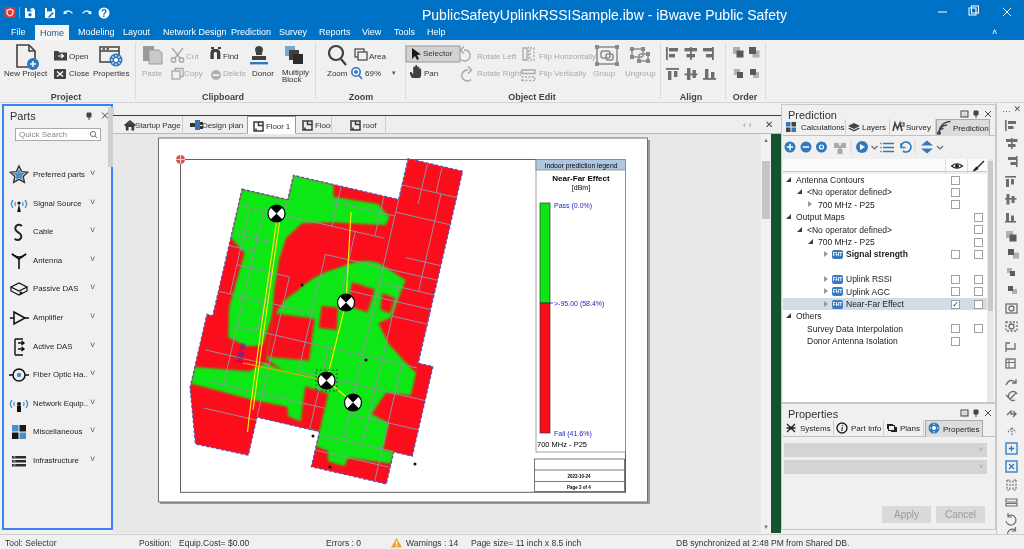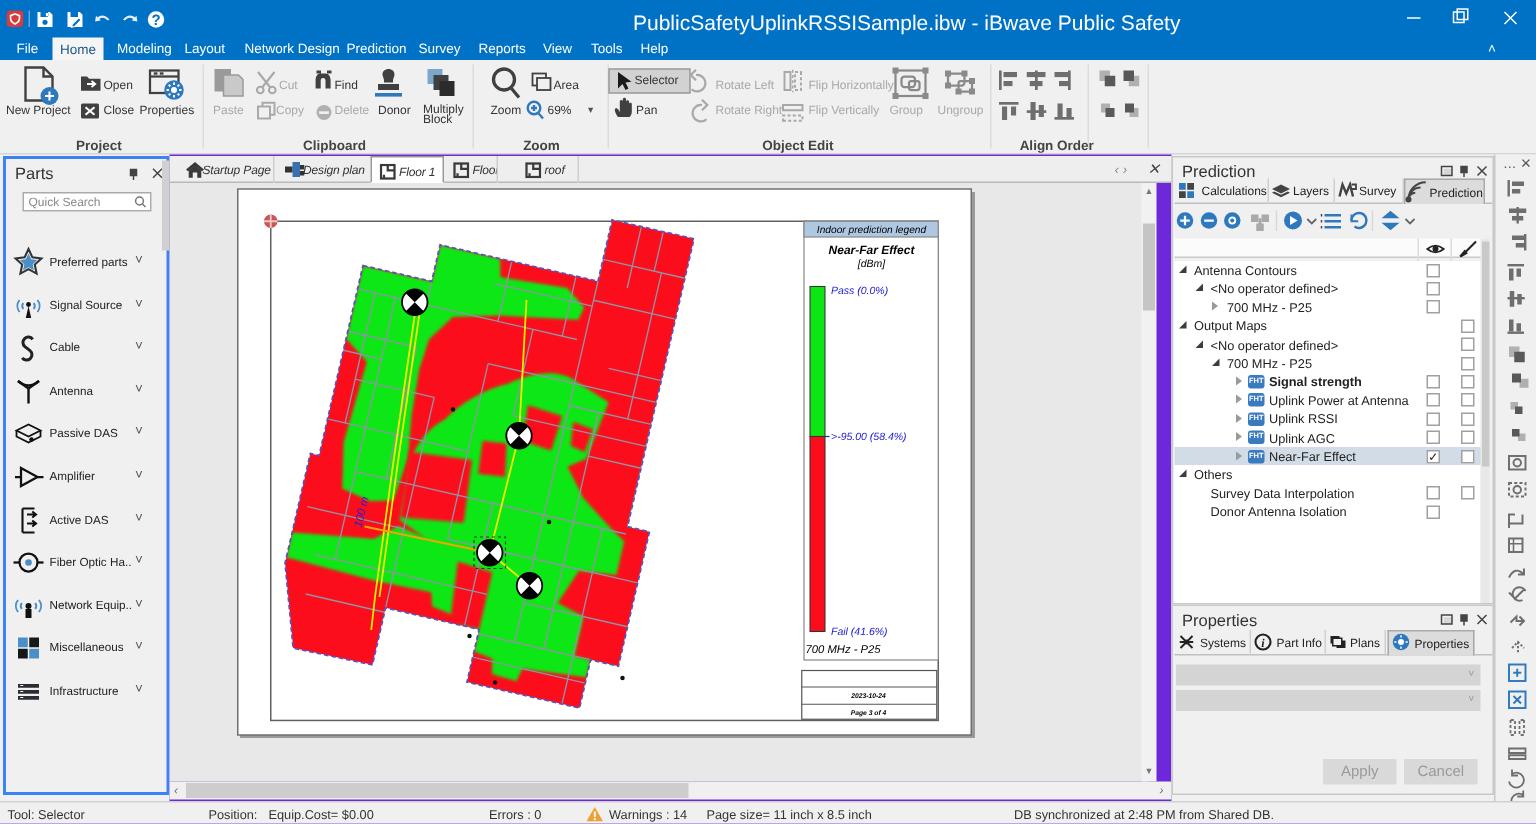--- a/index.html
+++ b/index.html
@@ -23,21 +23,21 @@
 
 #parts { left:2px; top:1px; width:111px; height:426px; background:#f0f0f0; border:2px solid #3b82f6; }
 #parts-hdr { left:6px; top:4px; font-size:11px; color:#333; }
 #qsearch { left:11px; top:22px; width:86px; height:13px; background:#fff; border:1px solid #aaa; font-size:8px; color:#888; padding:1px 0 0 3px; }
 .pitem { position:absolute; left:0; width:104px; height:28px; }
 .pitem .lbl { position:absolute; left:29px; top:9px; font-size:7.8px; color:#222; white-space:nowrap; }
 .pitem .chev { position:absolute; left:86px; top:7px; font-size:9px; color:#555; }
 .pitem svg { position:absolute; left:4px; top:3px; }
 #parts-thumb { left:104px; top:1px; width:6px; height:60px; background:#d0d0d0; }
 
-#canvas { left:113px; top:0px; width:668px; height:431px; background:#6d28d9;font-style:italic; }
+#canvas { left:113px; top:12px; width:668px; height:431px; background:#14532d; }
 #tabbar { left:0; top:1px; width:668px; height:18px; background:#eeeeee; border-bottom:1px solid #b9b9b9; }
 .dtab { position:absolute; top:0; height:18px; font-size:8px; letter-spacing:-0.1px; color:#333; border-right:1px solid #cfcfcf; padding:4.5px 0 0 18px; white-space:nowrap; overflow:hidden; }
 .dtab.active { background:#fff; border:1px solid #9a9a9a; border-bottom:1px solid #fff; }
 #view { left:0; top:19px; width:652px; height:399px; background:#e8e8e8; overflow:hidden; }
 
 #vscroll { left:648px; top:19px; width:10px; height:399px; background:#f1f1f1; }
 #hscroll { left:0; top:418px; width:668px; height:12px; background:#f0f0f0; }
 
 #predpanel { left:781px; top:1px; width:215px; height:299px; background:#f0f0f0; border:1px solid #c8c8c8; }
 #propspanel { left:781px; top:300px; width:215px; height:127px; background:#f0f0f0; border:1px solid #c8c8c8; }
@@ -103,21 +103,21 @@
   <div class="rsep" style="left:315px"></div>
   <div class="rsep" style="left:405px"></div>
   <div class="rsep" style="left:660px"></div>
   <div class="rsep" style="left:725px"></div>
   <div class="rsep" style="left:765px"></div>
   <div class="rlabel" style="left:36px;width:60px">Project</div>
   <div class="rlabel" style="left:193px;width:60px">Clipboard</div>
   <div class="rlabel" style="left:331px;width:60px">Zoom</div>
   <div class="rlabel" style="left:502px;width:60px">Object Edit</div>
   <div class="rlabel" style="left:661px;width:60px">Align</div>
-  <div class="rlabel" style="left:687px;width:60px">Order</div>
+  <div class="rlabel" style="left:715px;width:60px">Order</div>
   <svg class="abs" style="left:0;top:0" width="1024" height="62">
 
     <g stroke="#404040" stroke-width="1.6" fill="none">
       <path d="M17 5 h12 l6 6 v16 h-18 Z"></path>
       <path d="M29 5 v6 h6"></path>
     </g>
     <circle cx="33" cy="24" r="6" fill="#2e79be"></circle>
     <path d="M30 24 h6 M33 21 v6" stroke="#fff" stroke-width="1.4"></path>
 
     <g>
@@ -722,27 +722,20 @@
         </div>
       <div class="trow" style="top:62px">
           <span class="tri exp" style="left:25px"></span>
           <span class="tx" style="left:35px">700 MHz - P25</span>
           <span class="cb" style="left:191px"></span>
         </div>
       <div class="trow" style="top:74.4px">
           <span class="tri col" style="left:41px"></span>
           <span class="fht" style="left:49px">FHT</span>
           <span class="tx" style="left:63px;font-weight:bold">Signal strength</span>
-          <span class="cb" style="left:168px"></span>
-          <span class="cb" style="left:191px"></span>
-        </div>
-      <div class="trow" style="top:86.8px">
-          <span class="tri col" style="left:41px"></span>
-          <span class="fht" style="left:49px">FHT</span>
-          <span class="tx" style="left:63px">Uplink Power at Antenna</span>
           <span class="cb" style="left:168px"></span>
           <span class="cb" style="left:191px"></span>
         </div>
       <div class="trow" style="top:99.2px">
           <span class="tri col" style="left:41px"></span>
           <span class="fht" style="left:49px">FHT</span>
           <span class="tx" style="left:63px">Uplink RSSI</span>
           <span class="cb" style="left:168px"></span>
           <span class="cb" style="left:191px"></span>
         </div>

